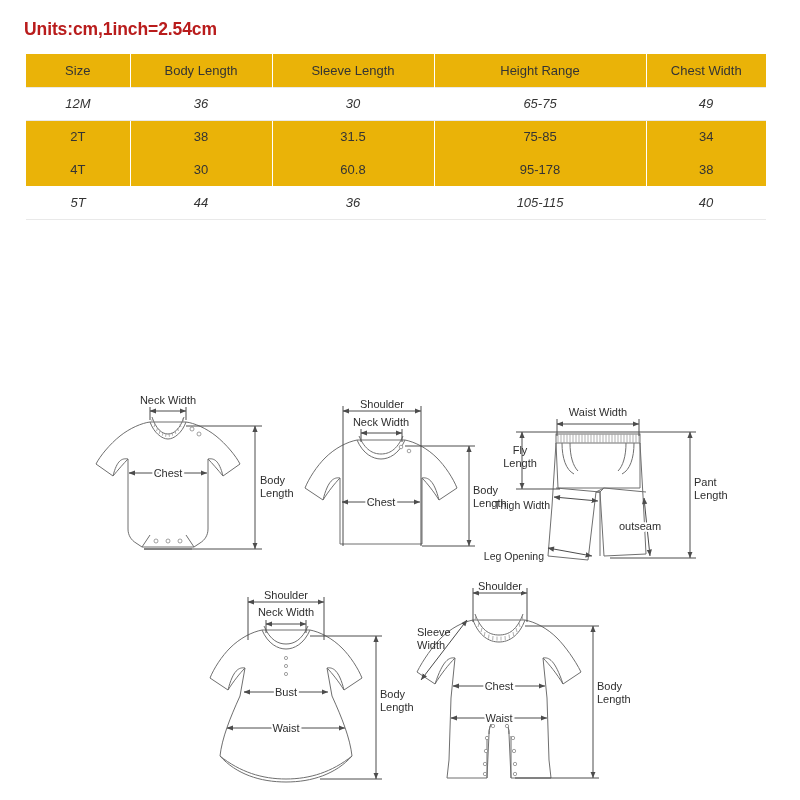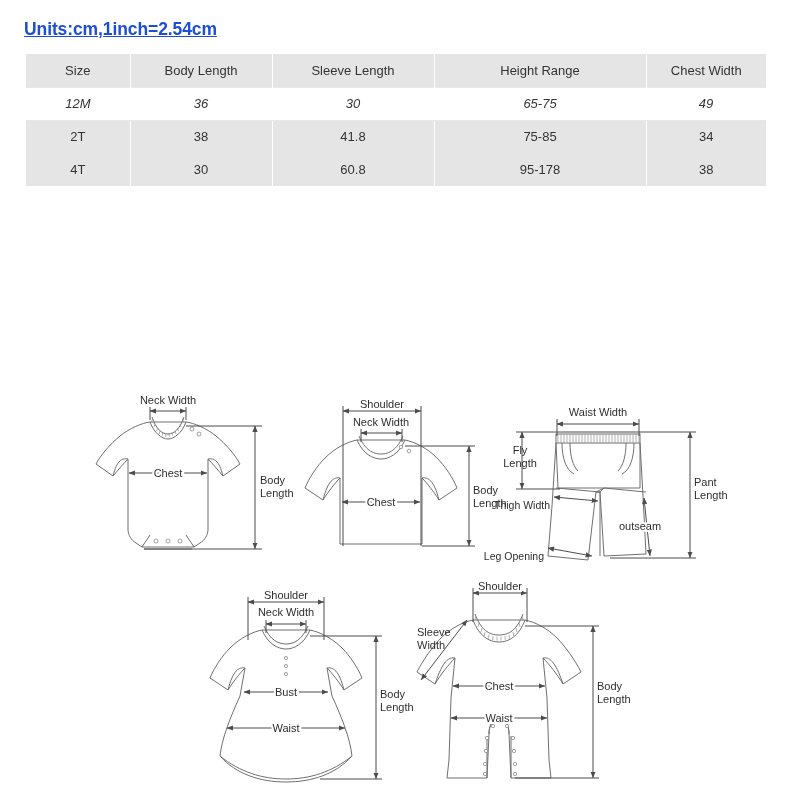--- a/index.html
+++ b/index.html
@@ -16,24 +16,23 @@
     overflow: hidden;
     background: #ffffff;
   }
 
   
   #units-title {
     position: absolute;
     left: 24px; top: 19px;
     font-size: 17.5px;
     font-weight: bold;
-    color: #1d4ed8;
+    color: #b91c1c;
     letter-spacing: -0.1px;
     white-space: nowrap;
-    text-decoration: underline;
   }
 
   
   #size-table {
     position: absolute;
     left: 26px; top: 54px;
     width: 740px;
     border-collapse: collapse;
     table-layout: fixed;
   }
@@ -42,21 +41,21 @@
     text-align: center;
     vertical-align: middle;
     font-size: 13px;
     font-weight: normal;
     color: #343434;
     border: none;
     padding: 0;
   }
   #size-table tr.shaded td,
   #size-table tr.shaded th {
-    background: #e5e5e5;
+    background: #eab308;
     border-left: 1.5px solid #ffffff;
     border-right: 1.5px solid #ffffff;
   }
   #size-table tr.shaded td:first-child,
   #size-table tr.shaded th:first-child { border-left: none; }
   #size-table tr.shaded td:last-child,
   #size-table tr.shaded th:last-child { border-right: none; }
   #size-table tr.plain td { background: #ffffff; font-style: italic; }
   #size-table tr.plain td { border-bottom: 1px solid #e9e9e9; }
   #size-table tr.plain.first td { border-top: 1px solid #e9e9e9; }
@@ -120,30 +119,37 @@
       <tr class="plain first">
         <td>12M</td>
         <td>36</td>
         <td>30</td>
         <td>65-75</td>
         <td>49</td>
       </tr>
       <tr class="shaded">
         <td>2T</td>
         <td>38</td>
-        <td>41.8</td>
+        <td>31.5</td>
         <td>75-85</td>
         <td>34</td>
       </tr>
       <tr class="shaded">
         <td>4T</td>
         <td>30</td>
         <td>60.8</td>
         <td>95-178</td>
         <td>38</td>
+      </tr>
+      <tr class="plain">
+        <td>5T</td>
+        <td>44</td>
+        <td>36</td>
+        <td>105-115</td>
+        <td>40</td>
       </tr>
     </tbody>
   </table>
 
   <div id="diagrams">
 
     <div class="diagram" style="left:82px; top:22px; width:200px; height:175px;">
       <svg width="200" height="175" viewBox="0 0 200 175">
         <defs>
           <marker id="ah" markerWidth="7" markerHeight="7" refX="6.4" refY="3" orient="auto">

